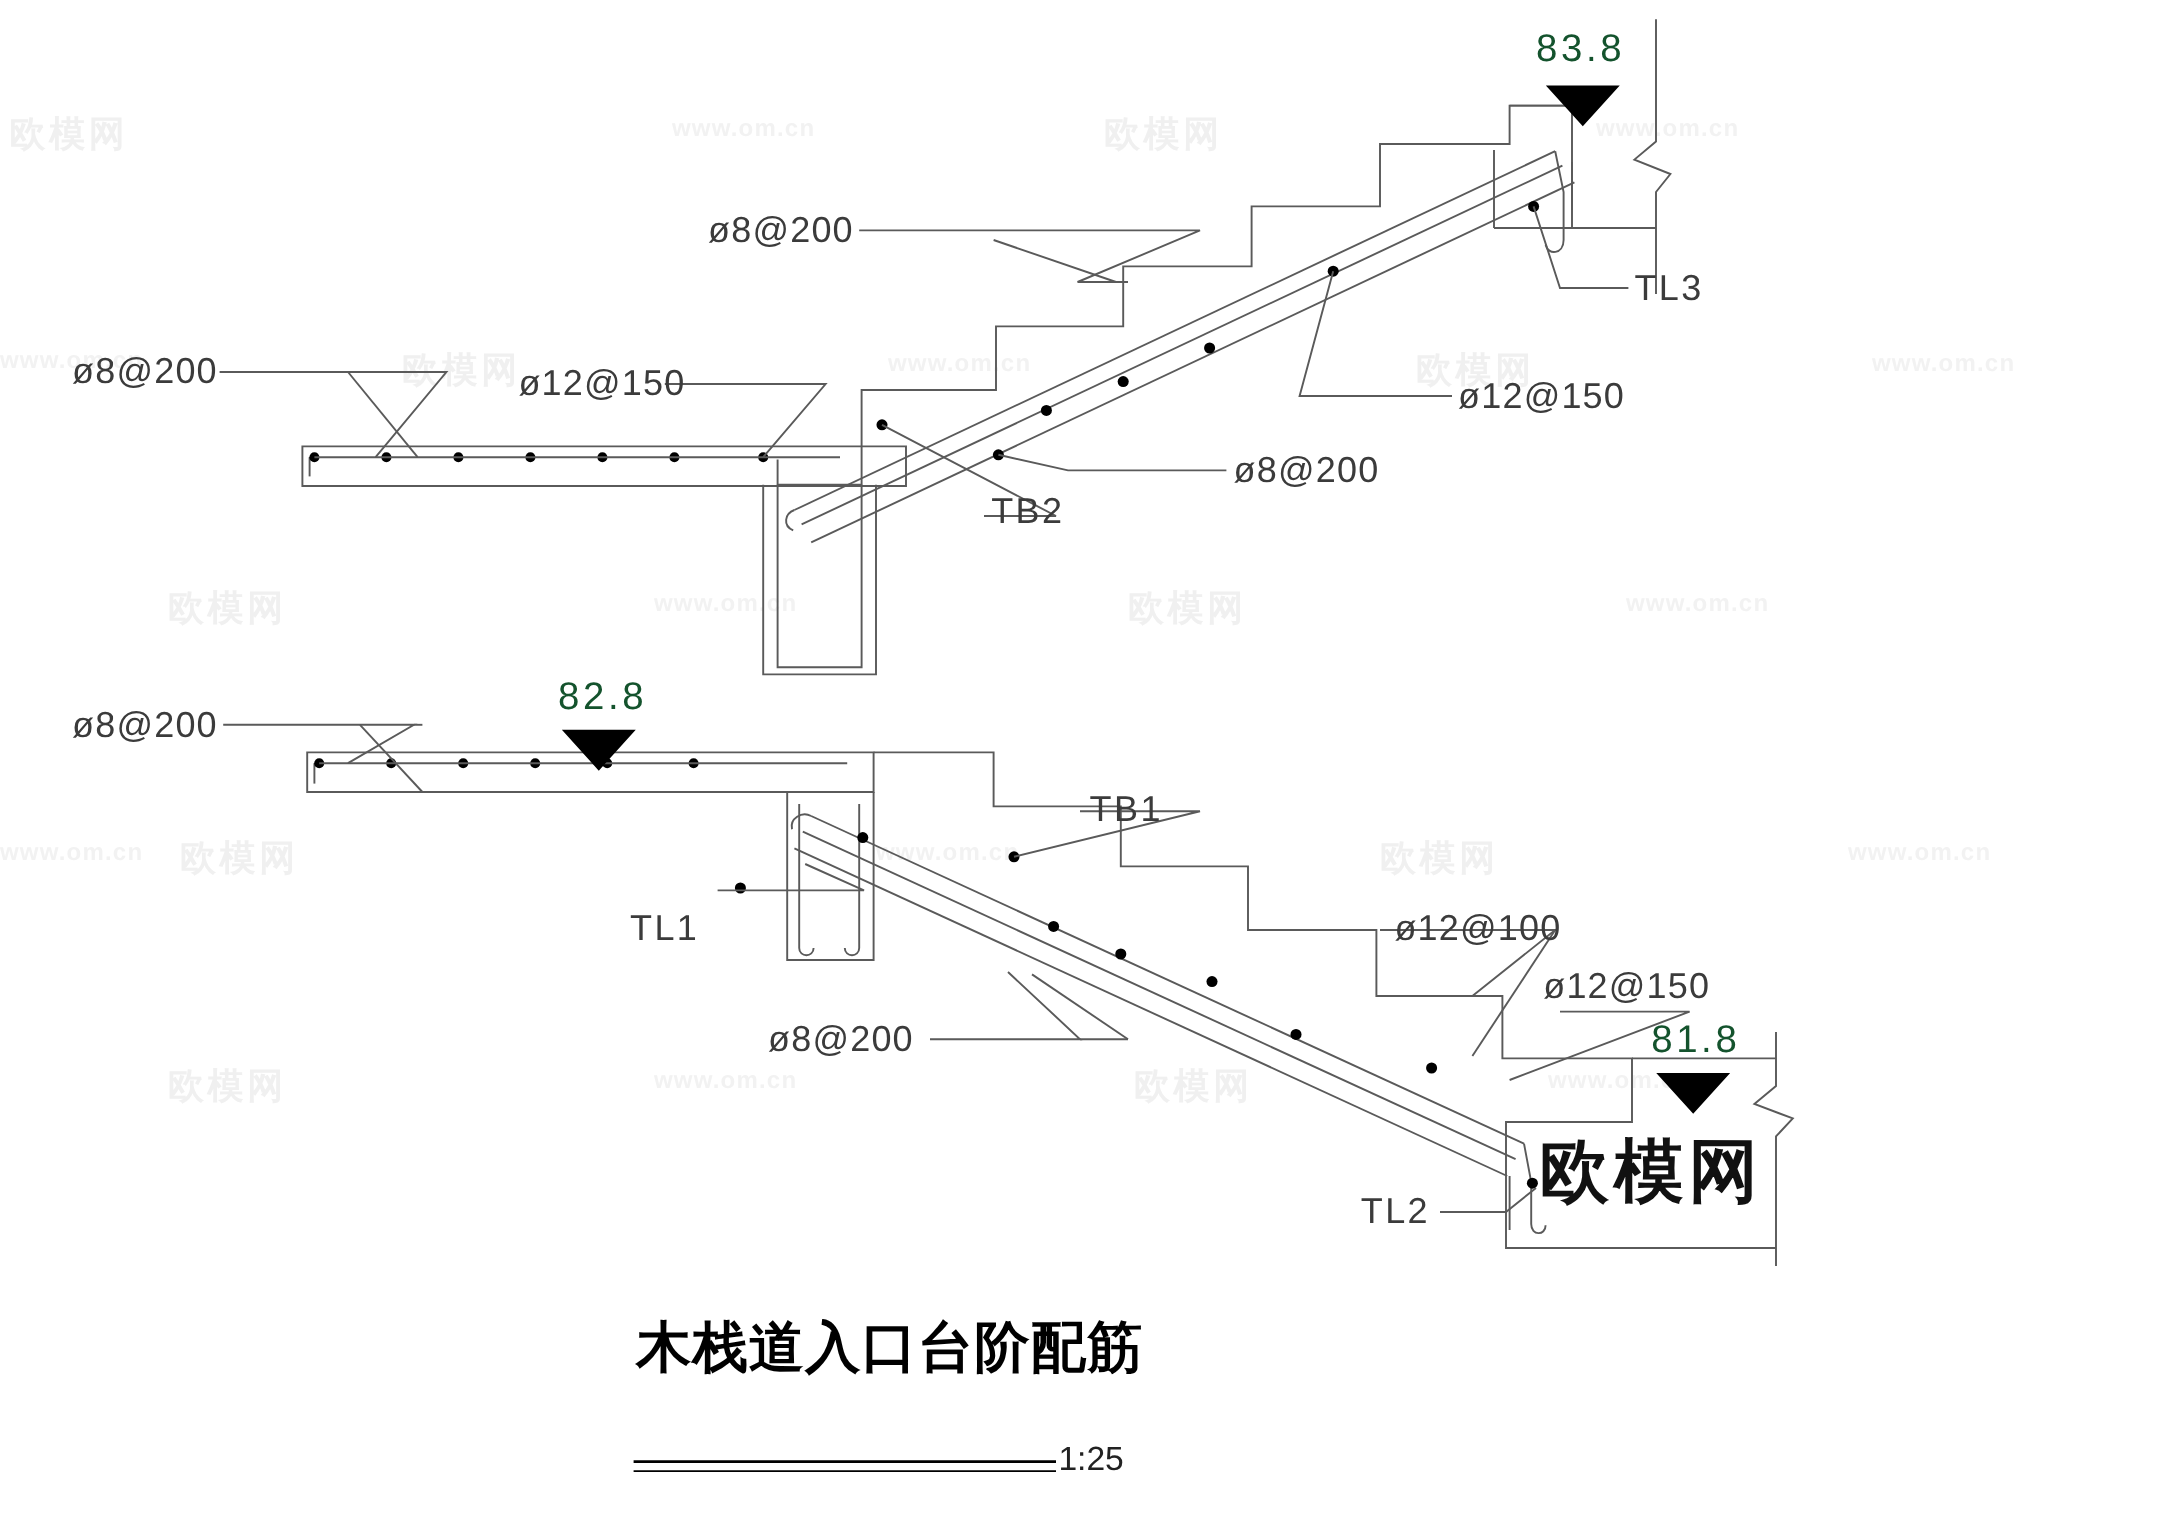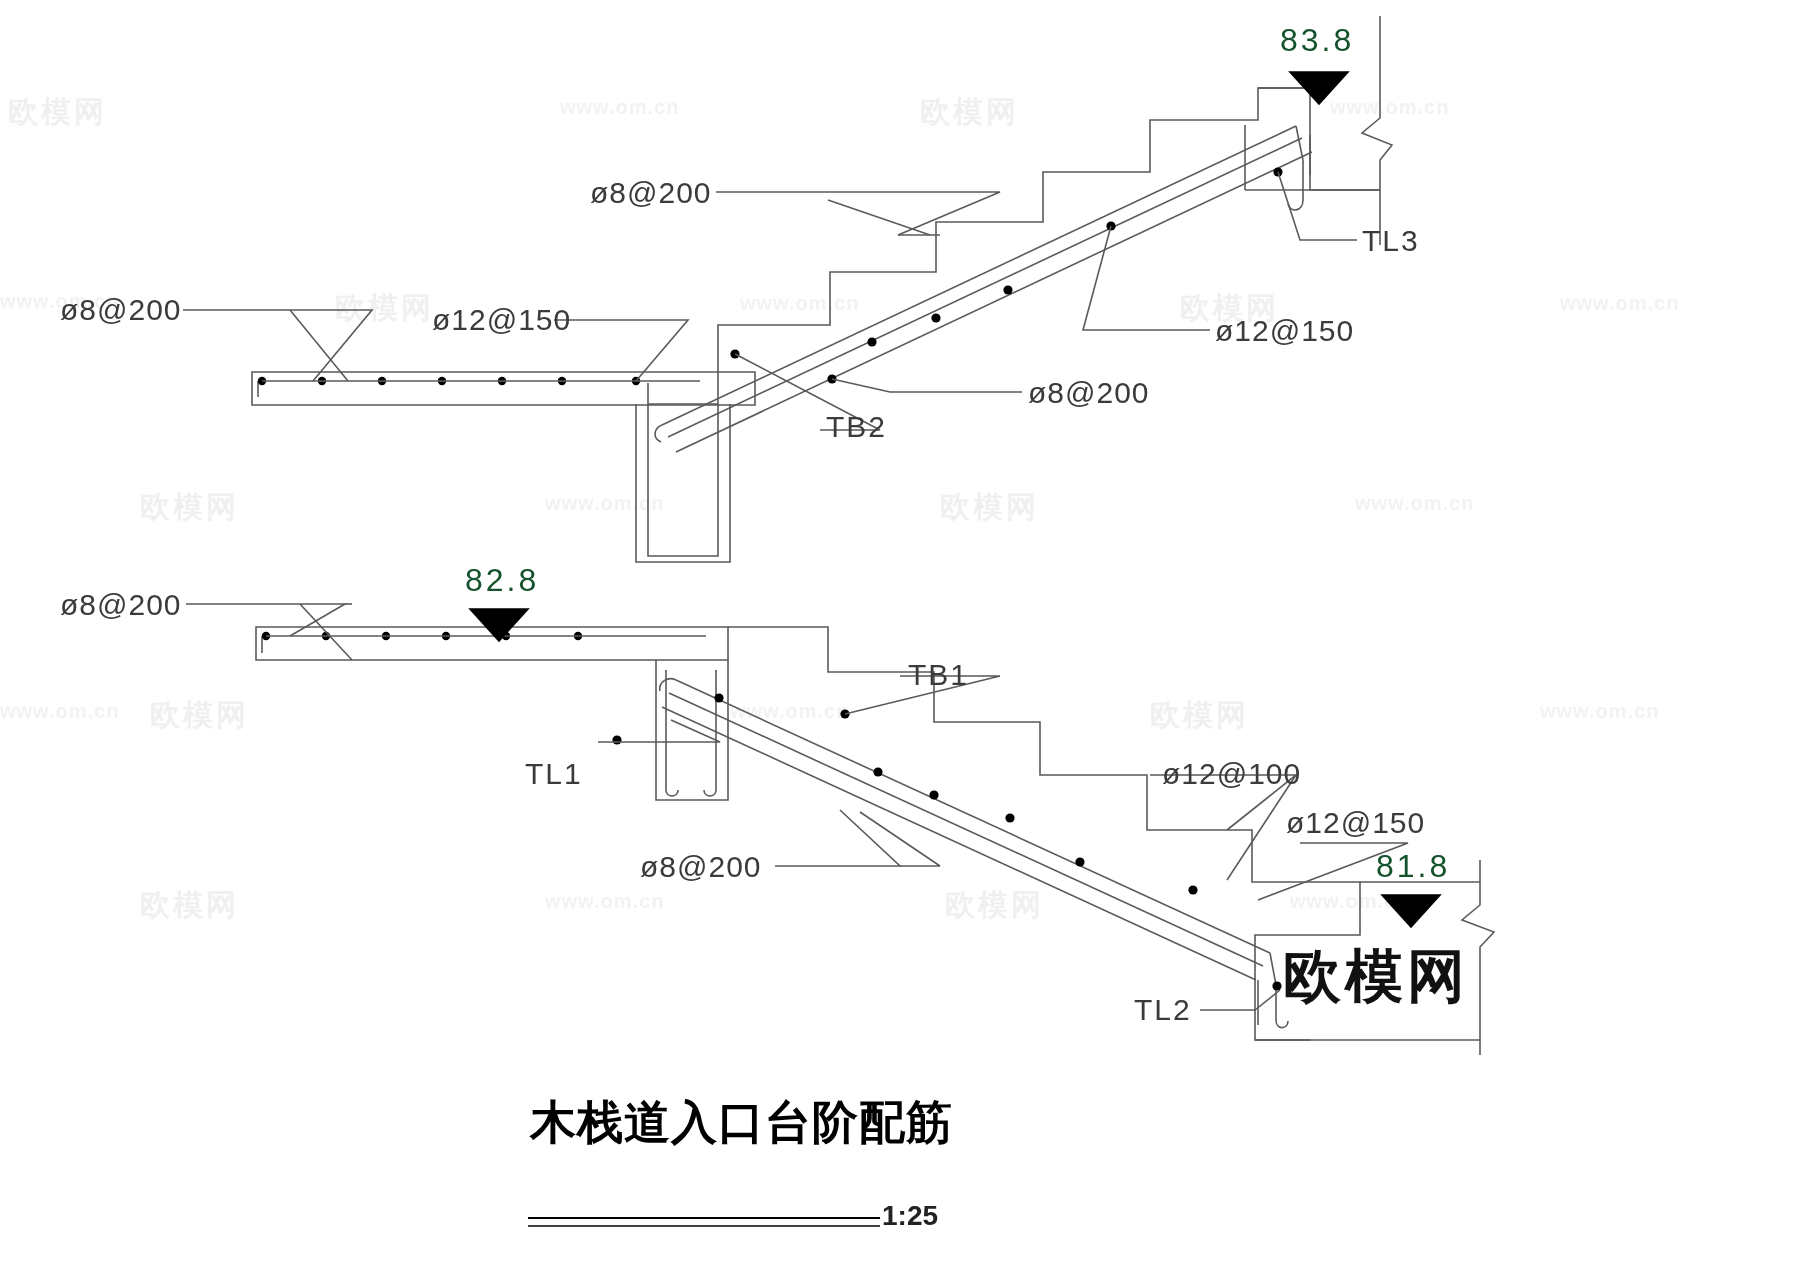--- a/index.html
+++ b/index.html
@@ -14,21 +14,21 @@
   .wm-big{position:absolute;font-size:58px;font-weight:700;color:#111;
           letter-spacing:4px;white-space:nowrap;}
   .lbl{position:absolute;white-space:nowrap;color:#3b3b3b;
        font-family:"Liberation Sans",sans-serif;}
   .dim{font-size:30px;letter-spacing:1px;}
   .tag{font-size:30px;letter-spacing:2px;}
   .elev{font-size:32px;letter-spacing:3px;color:#14532d;}
   .title-cn{position:absolute;font-size:46px;font-weight:700;color:#000;
             letter-spacing:1px;white-space:nowrap;
             font-family:"DejaVu Sans",sans-serif;}
-  .scale{position:absolute;font-size:28px;color:#222;white-space:nowrap;font-weight:bold;}
+  .scale{position:absolute;font-size:28px;color:#222;white-space:nowrap;}
 </style>
 </head>
 <body>
 
 <div id="sheet">
 
   <div class="wm wm-cn" style="left:8px;top:92px;">欧模网</div>
   <div class="wm wm-text" style="left:560px;top:96px;">www.om.cn</div>
   <div class="wm wm-cn" style="left:920px;top:92px;">欧模网</div>
   <div class="wm wm-text" style="left:1330px;top:96px;">www.om.cn</div>

